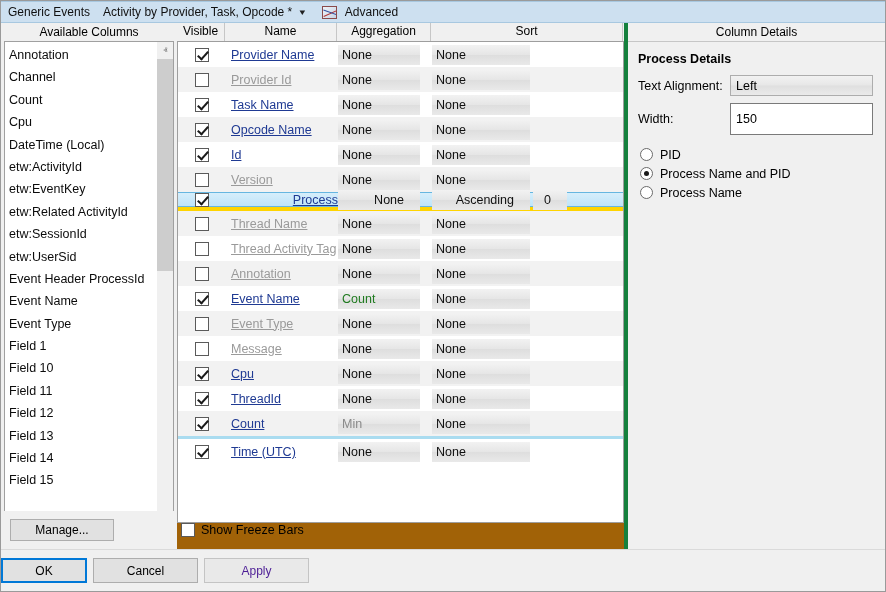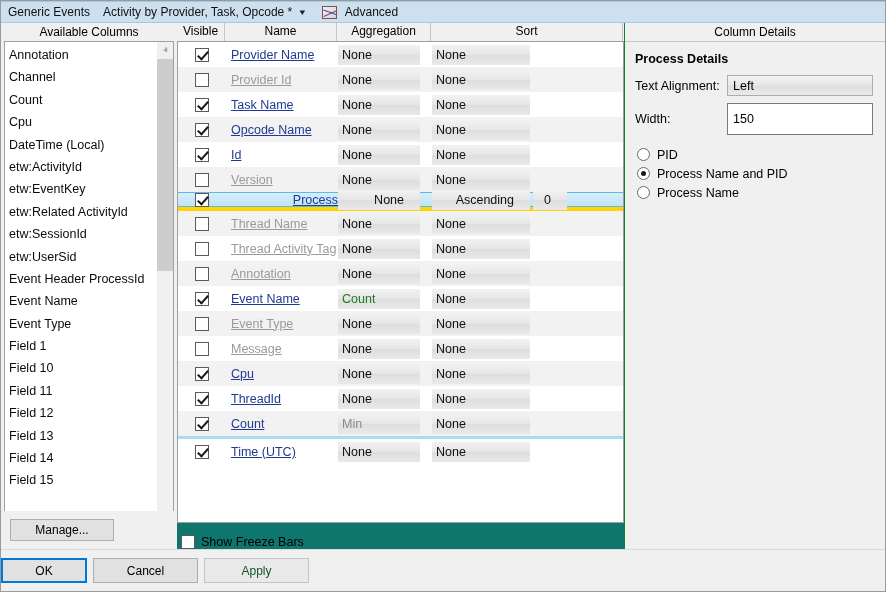--- a/index.html
+++ b/index.html
@@ -333,35 +333,35 @@
   .drop-bar-blue {
     height: 3px;
     background: #aadcf0;
     margin: 0;
   }
 
   .freeze-row {
     height: 26px;
     flex: 0 0 26px;
     display: flex;
-    align-items: flex-end;
+    align-items: flex-start;
     padding-left: 4px;
-    background: #0f766e;
+    background: #a16207;
     font-size: 12.5px;
   }
   .freeze-row .cb { margin-right: 6px; }
 
   
   .rightpane {
     width: 261px;
     flex: 0 0 261px;
     display: flex;
     flex-direction: column;
     background: #f0f0f0;
-    border-left: 1px solid #15803d;
+    border-left: 4px solid #15803d;
   }
   .details-body {
     flex: 1 1 auto;
     border-top: 1px solid #c6c6c6;
     padding: 10px 12px 0 10px;
     background: #f0f0f0;
   }
   .details-title {
     font-weight: bold;
     font-size: 12.5px;
@@ -436,21 +436,21 @@
     justify-content: flex-start;
     padding-right: 18px;
     gap: 6px;
   }
   .btn.primary {
     border: 2px solid #0078d7;
     background: #e1e1e1;
     width: 86px; height: 25px;
   }
   .btn.footer-btn { width: 105px; height: 25px; }
-  .btn.disabled { color: #14532d; background: #e9e9e9; border-color: #c4c4c4; }
+  .btn.disabled { color: #4c1d95; background: #e9e9e9; border-color: #c4c4c4; }
 </style>
 </head>
 <body>
 
 <div id="app">
 
 
   <div class="toolbar">
     <span class="tb-label">Generic Events</span>
     <span class="tb-view">Activity by Provider, Task, Opcode *</span>

